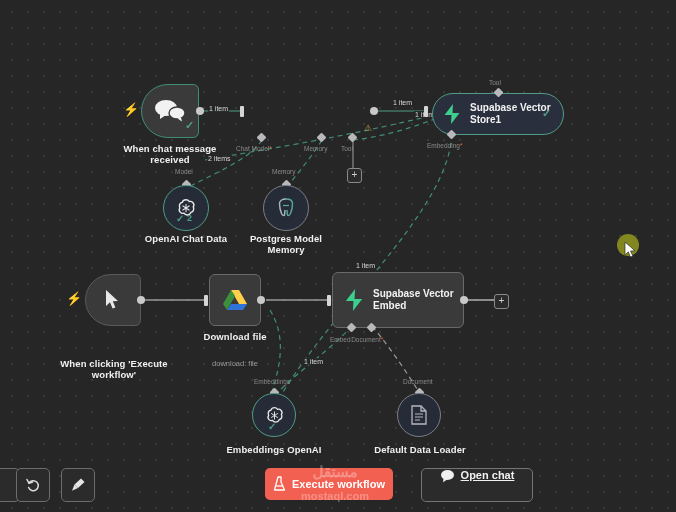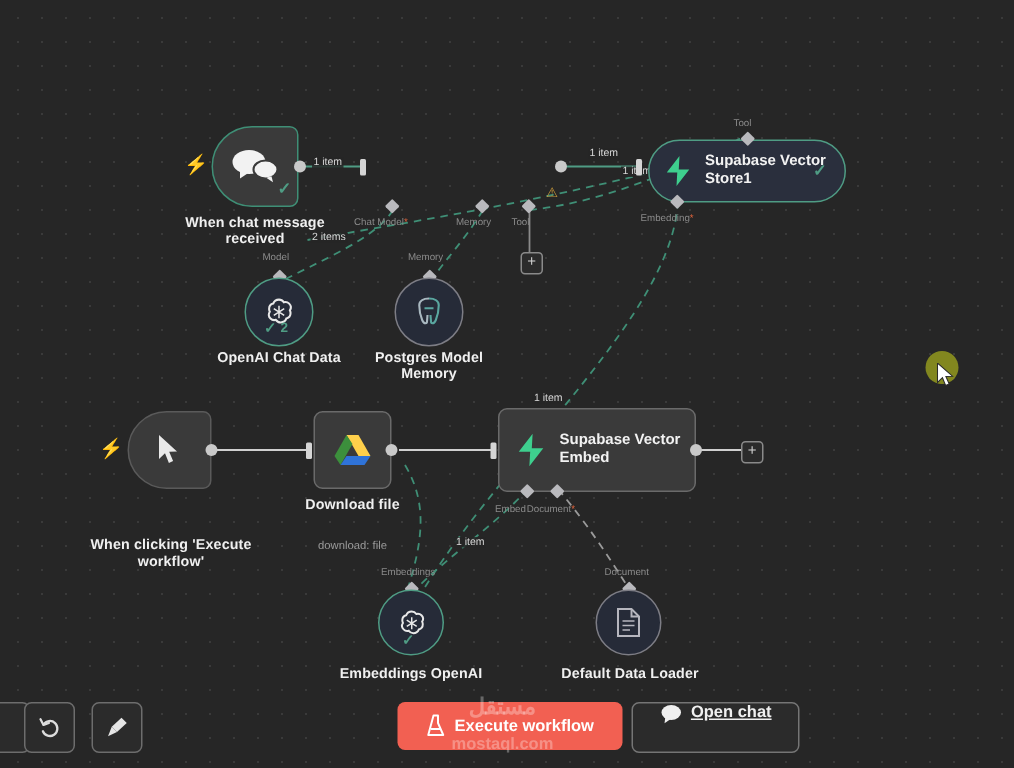--- a/index.html
+++ b/index.html
@@ -246,21 +246,21 @@
       <path d="M2 2.5 L4 6.3 L7.6 5" fill="none" stroke="#dcdcdc" stroke-width="1.5" stroke-linecap="round" stroke-linejoin="round"></path>
     </svg>
   </div>
   <div class="tb-btn" style="left:61px;top:468px;width:32px;height:32px;">
     <svg width="16" height="16" viewBox="0 0 16 16">
       <path d="M11 1.5 L14.5 5 L8 11 L4.5 7.5 Z" fill="#e6e6e6"></path>
       <path d="M4.5 7.5 L2 13.8 L8 11 Z" fill="#e6e6e6"></path>
     </svg>
   </div>
 
-  <div class="exec-btn" style="left:265px;top:468px;width:150px;height:32px;">
+  <div class="exec-btn" style="left:265px;top:468px;width:128px;height:32px;">
     <svg width="13" height="16" viewBox="0 0 13 16">
       <path d="M5 1 L8 1 L8 6 L11.5 14 L1.5 14 Z" fill="none" stroke="#ffffff" stroke-width="1.3" stroke-linejoin="round"></path>
       <path d="M3.2 10 L9.8 10" stroke="#ffffff" stroke-width="1.3"></path>
     </svg>
     <span>Execute workflow</span>
   </div>
 
   <div class="chat-btn" style="left:421px;top:468px;width:110px;height:32px;">
     <svg width="15" height="14" viewBox="0 0 15 14">
       <ellipse cx="7.5" cy="6" rx="6.5" ry="5" fill="#f0f0f0"></ellipse>

